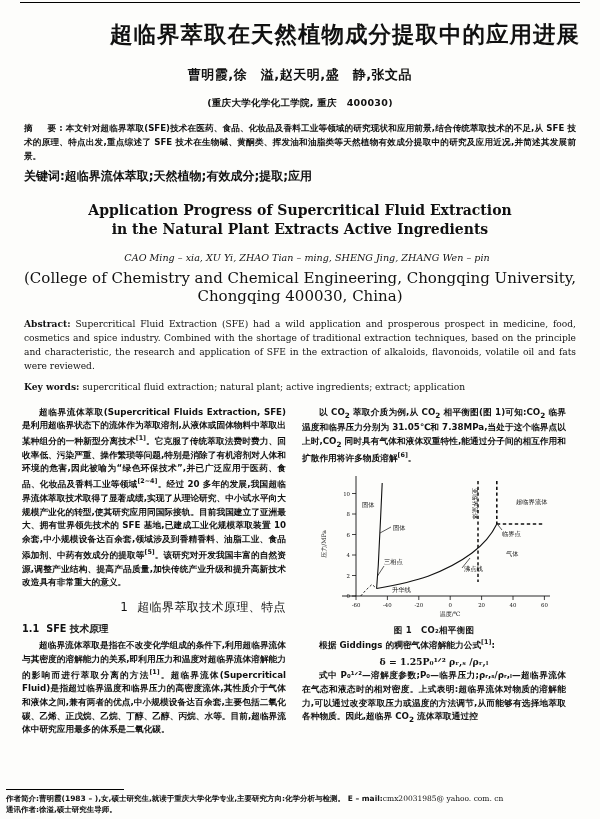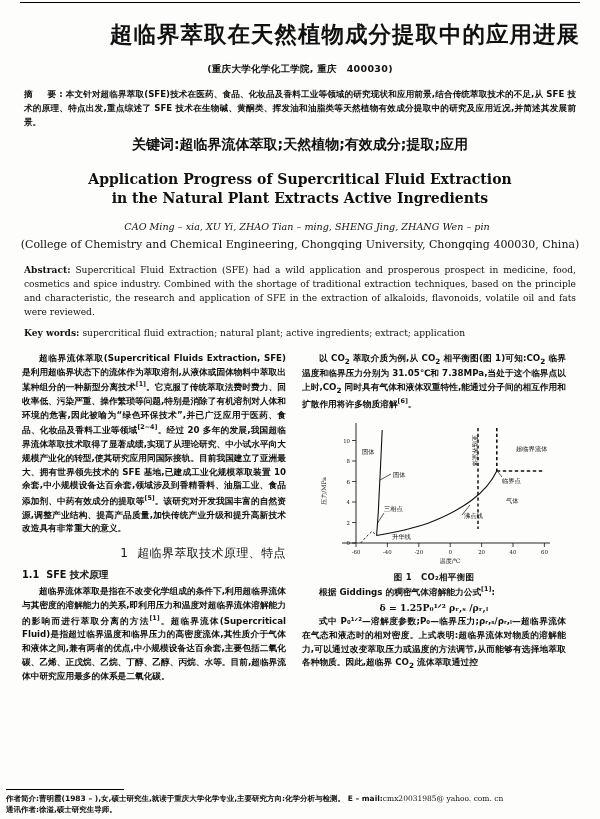--- a/index.html
+++ b/index.html
@@ -58,24 +58,23 @@
     margin:12px 24px 0 24px;
     font-size:8.6px;
     line-height:1.62;
     text-align:justify;
     text-justify:inter-character;
     font-weight:bold;
   }
   .abs-cn .lead{letter-spacing:3px;}
   .kw-cn{
     margin:3px 24px 0 24px;
-    font-size:14px;
+    font-size:12px;
     font-weight:bold;
     line-height:1.6;
-    text-align:center;
   }
 
   
   .title-en{
     text-align:center;
     font-size:14px;
     font-weight:bold;
     line-height:1.38;
     margin:15px 46px 0 46px;
     font-family:"DejaVu Serif","Liberation Serif",serif;
@@ -83,21 +82,21 @@
   .authors-en{
     text-align:center;
     font-size:9.6px;
     font-style:italic;
     margin-top:12px;
     font-family:"DejaVu Serif","Liberation Serif",serif;
     padding-left:14px;
   }
   .affil-en{
     text-align:center;
-    font-size:11px;
+    font-size:15px;
     margin-top:6px;
     font-family:"DejaVu Serif","Liberation Serif",serif;
   }
   .abs-en{
     margin:12px 24px 0 24px;
     font-size:9.1px;
     line-height:1.55;
     text-align:justify;
     font-family:"DejaVu Serif","Liberation Serif",serif;
   }
@@ -182,20 +181,21 @@
   }
 </style>
 </head>
 <body>
 
 <div class="page">
 
   <div class="rule"></div>
 
   <div class="title-cn">超临界萃取在天然植物成分提取中的应用进展</div>
+  <div class="authors-cn">曹明霞,徐　溢,赵天明,盛　静,张文品</div>
   <div class="affil-cn">(重庆大学化学化工学院, 重庆　400030)</div>
 
   <div class="abs-cn"><span class="lead">摘　要:</span><span>本文针对超临界萃取(SFE)技术在医药、食品、化妆品及香料工业等领域的研究现状和应用前景,结合传统萃取技术的不足,从 SFE 技术的原理、特点出发,重点综述了 SFE 技术在生物碱、黄酮类、挥发油和油脂类等天然植物有效成分提取中的研究及应用近况,并简述其发展前景。</span></div>
   <div class="kw-cn"><span>关键词:</span><span>超临界流体萃取;天然植物;有效成分;提取;应用</span></div>
 
   <div class="title-en">
     <div>Application Progress of Supercritical Fluid Extraction</div>
     <div>in the Natural Plant Extracts Active Ingredients</div>
   </div>
   <div class="authors-en">CAO Ming – xia,  XU Yi,  ZHAO Tian – ming,  SHENG Jing,  ZHANG Wen – pin</div>

